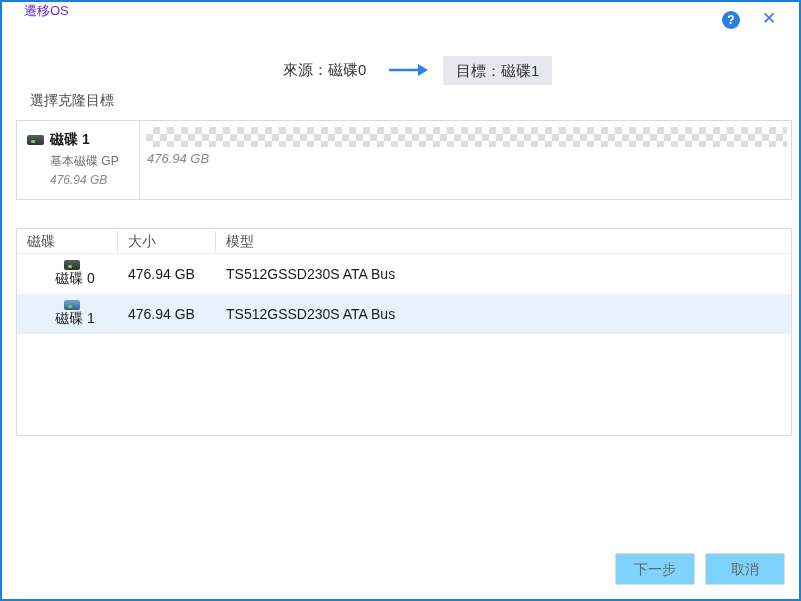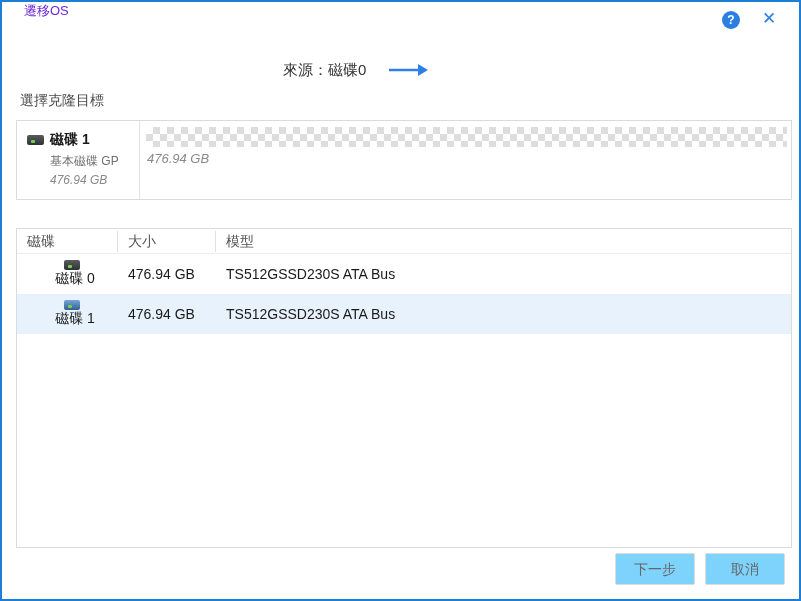--- a/index.html
+++ b/index.html
@@ -18,21 +18,21 @@
   .close-btn{
     position:absolute; left:756px; top:6px; width:22px; height:22px;
     color:#2a7fe0; font-size:17px; font-weight:bold; text-align:center; line-height:22px; cursor:pointer;
   }
   .flow-source{ position:absolute; left:281px; top:59px; font-size:15px; color:#333; }
   .flow-arrow{ position:absolute; left:386px; top:60px; width:42px; height:16px; }
   .flow-target{
     position:absolute; left:441px; top:54px; height:29px; line-height:29px;
     padding:0 13px; background:#e7e7ee; font-size:15px; color:#333;
   }
-  .section-label{ position:absolute; left:18px; top:90px; font-size:14px; color:#4a4a4a; }
+  .section-label{ position:absolute; left:28px; top:90px; font-size:14px; color:#4a4a4a; }
 
   .preview{
     position:absolute; left:14px; top:118px; width:776px; height:80px;
     border:1px solid #d8dce0; display:flex;
   }
   .preview-left{
     width:123px; border-right:1px solid #e4e4e4; padding:9px 0 0 10px;
     overflow:hidden; white-space:nowrap; flex-shrink:0;
   }
   .disk-icon{
@@ -51,21 +51,21 @@
   .preview-right{ flex:1; padding:6px 3px 0 6px; }
   .checker-strip{
     height:20px; margin-right:1px;
     background:conic-gradient(#dddddd 90deg,#ffffff 90deg 180deg,#dddddd 180deg 270deg,#ffffff 270deg);
     background-size:14px 14px;
   }
   .part-label{ font-size:13px; color:#1a1a1a; margin:7px 0 0 1px; }
   .part-size{ font-size:13px; font-style:italic; color:#8a8a8a; margin:4px 0 0 1px; }
 
   .disk-table{
-    position:absolute; left:14px; top:226px; width:776px; height:320px;
+    position:absolute; left:14px; top:226px; width:776px; height:208px;
     border:1px solid #d8dce0; background:#fff;
   }
   .t-header{ display:flex; height:25px; border-bottom:1px solid #ececec; align-items:center; }
   .t-header .hc{ font-size:14px; color:#555; padding-left:10px; height:21px; line-height:21px; }
   .hc1{ width:101px; border-right:1px solid #e0e0e0; }
   .hc2{ width:98px;  border-right:1px solid #e0e0e0; }
   .hc3{ flex:1; }
   .t-row{ display:flex; height:40px; align-items:center; font-size:14px; color:#1a1a1a; cursor:pointer; }
   .t-row.selected{ background:#e7f2fc; }
   .rc1{ width:101px; padding-left:8px; display:flex; align-items:center;flex-direction:column; }
@@ -91,20 +91,21 @@
   <div class="title">遷移OS</div>
 
   <div class="help-btn">?</div>
   <div class="close-btn">✕</div>
 
   <div class="flow-source">來源：磁碟0</div>
   <svg class="flow-arrow" viewBox="0 0 42 16">
     <line x1="1" y1="8" x2="34" y2="8" stroke="#2f7fe8" stroke-width="2.4"></line>
     <path d="M30 2 L40 8 L30 14 Z" fill="#2f7fe8" stroke="none" transform="translate(0,0)"></path>
   </svg>
+  <div class="flow-target">目標：磁碟1</div>
 
   <div class="section-label">選擇克隆目標</div>
 
   <div class="preview">
     <div class="preview-left">
       <span class="disk-icon disk-dark"></span><span class="preview-disk-name">磁碟 1</span>
       <div class="preview-disk-type">基本磁碟 GP</div>
       <div class="preview-disk-size">476.94 GB</div>
     </div>
     <div class="preview-right">

